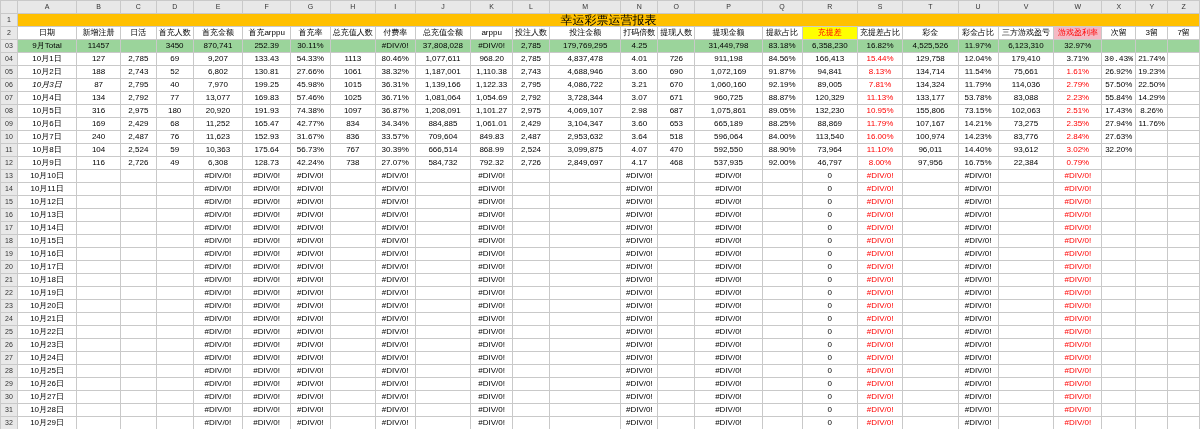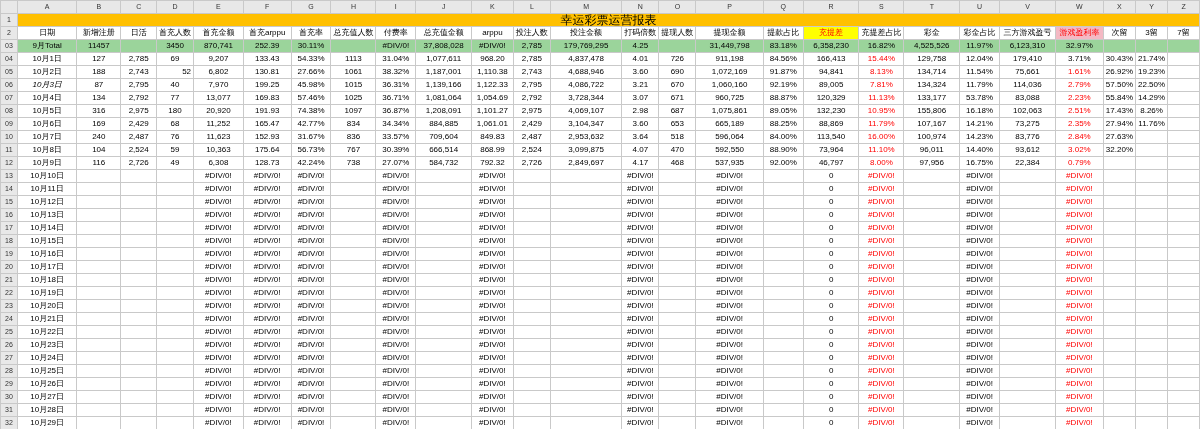--- a/index.html
+++ b/index.html
@@ -177,45 +177,45 @@
         <tr>
           <td class="rowhdr">04</td>
           <td class="left" style="width: 60px;">10月1日</td>
           <td class="" style="width: 44px;">127</td>
           <td class="" style="width: 36px;">2,785</td>
           <td class="" style="width: 32px;">69</td>
           <td class="" style="width: 50px;">9,207</td>
           <td class="" style="width: 48px;">133.43</td>
           <td class="" style="width: 40px;">54.33%</td>
           <td class="" style="width: 30px;">1113</td>
-          <td class="" style="width: 40px;">31.04%</td>
+          <td class="" style="width: 40px;">80.46%</td>
           <td class="" style="width: 56px;">1,077,611</td>
           <td class="" style="width: 42px;">968.20</td>
           <td class="" style="width: 28px;">2,785</td>
           <td class="" style="width: 72px;">4,837,478</td>
           <td class="" style="width: 30px;">4.01</td>
           <td class="" style="width: 30px;">726</td>
           <td class="" style="width: 68px;">911,198</td>
           <td class="" style="width: 40px;">84.56%</td>
           <td class="" style="width: 56px;">166,413</td>
           <td class="red" style="width: 42px;">15.44%</td>
           <td class="" style="width: 56px;">129,758</td>
           <td class="" style="width: 40px;">12.04%</td>
           <td class="" style="width: 56px;">179,410</td>
           <td class="" style="width: 48px;">3.71%</td>
-          <td class="" style="width: 28px;">30.43%</td>
+          <td class="" style="width: 28px; font-family: Liberation Mono, monospace;">30.43%</td>
           <td class="" style="width: 32px;">21.74%</td>
           <td class="" style="width: 32px;"></td>
         </tr>
         <tr>
           <td class="rowhdr">05</td>
           <td class="left" style="width: 60px;">10月2日</td>
           <td class="" style="width: 44px;">188</td>
           <td class="" style="width: 36px;">2,743</td>
-          <td class="" style="width: 32px; text-align: right;">52</td>
+          <td class="" style="width: 32px;">52</td>
           <td class="" style="width: 50px;">6,802</td>
           <td class="" style="width: 48px;">130.81</td>
           <td class="" style="width: 40px;">27.66%</td>
           <td class="" style="width: 30px;">1061</td>
           <td class="" style="width: 40px;">38.32%</td>
           <td class="" style="width: 56px;">1,187,001</td>
           <td class="" style="width: 42px;">1,110.38</td>
           <td class="" style="width: 28px;">2,743</td>
           <td class="" style="width: 72px;">4,688,946</td>
           <td class="" style="width: 30px;">3.60</td>
@@ -305,21 +305,21 @@
           <td class="" style="width: 42px;">1,101.27</td>
           <td class="" style="width: 28px;">2,975</td>
           <td class="" style="width: 72px;">4,069,107</td>
           <td class="" style="width: 30px;">2.98</td>
           <td class="" style="width: 30px;">687</td>
           <td class="" style="width: 68px;">1,075,861</td>
           <td class="" style="width: 40px;">89.05%</td>
           <td class="" style="width: 56px;">132,230</td>
           <td class="red" style="width: 42px;">10.95%</td>
           <td class="" style="width: 56px;">155,806</td>
-          <td class="" style="width: 40px;">16.18%</td>
+          <td class="" style="width: 40px;">73.15%</td>
           <td class="" style="width: 56px;">102,063</td>
           <td class="red" style="width: 48px;">2.51%</td>
           <td class="" style="width: 32px;">17.43%</td>
           <td class="" style="width: 32px;">8.26%</td>
           <td class="" style="width: 32px;"></td>
         </tr>
         <tr>
           <td class="rowhdr">09</td>
           <td class="left" style="width: 60px;">10月6日</td>
           <td class="" style="width: 44px;">169</td>

